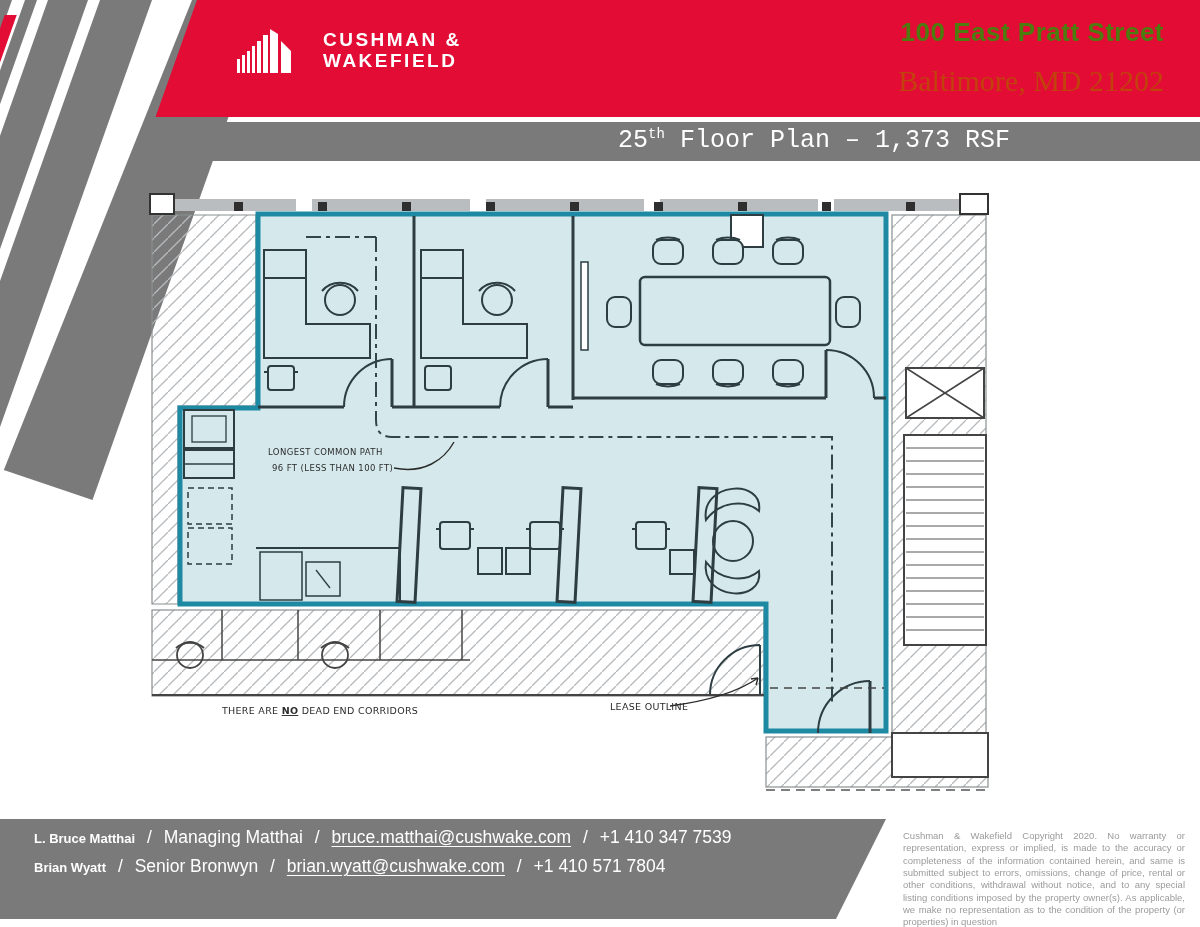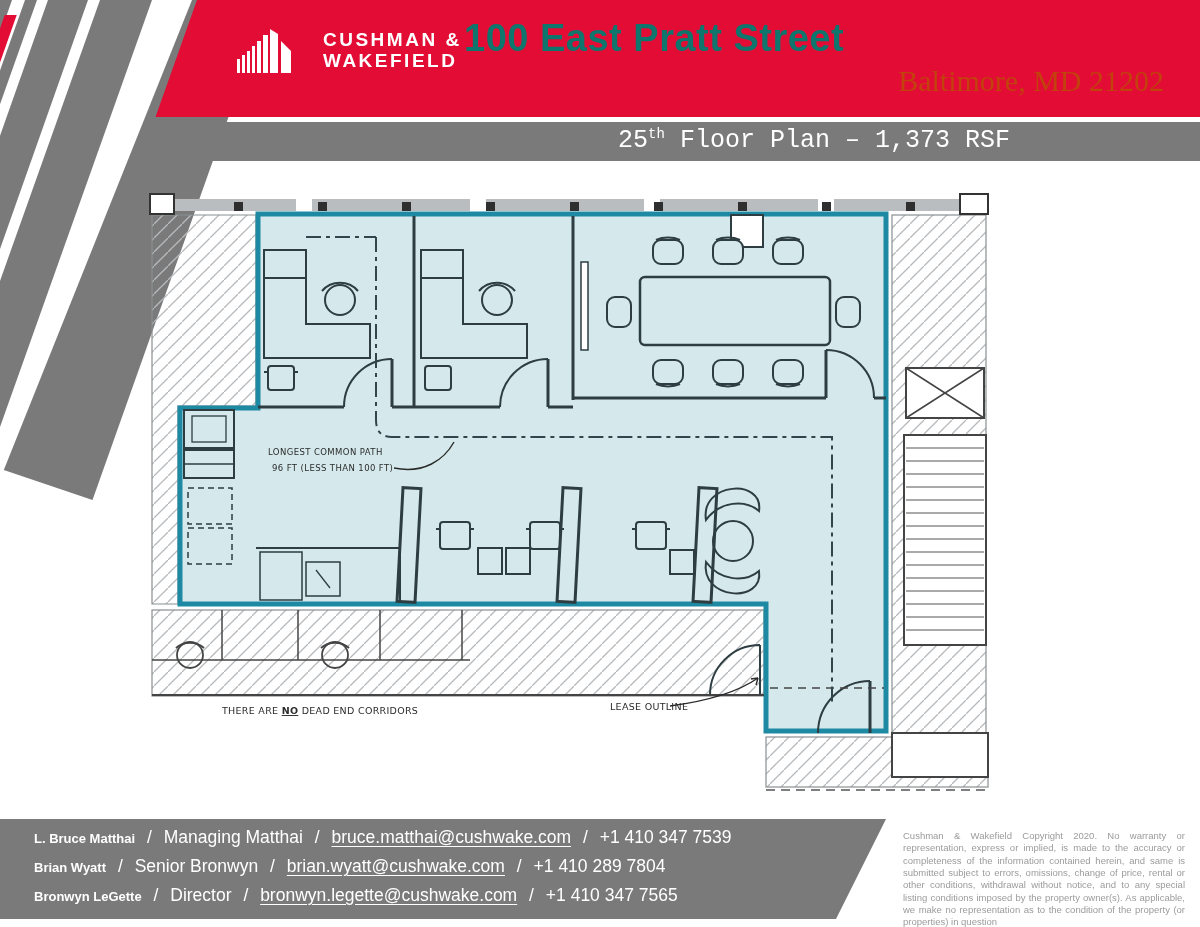--- a/index.html
+++ b/index.html
@@ -3,22 +3,22 @@
 <meta charset="utf-8">
 <style>
   html,body{margin:0;padding:0;background:#e8e8e8;}
   #page{position:relative;width:1200px;height:927px;background:#ffffff;overflow:hidden;
         font-family:"Liberation Sans",sans-serif;}
   svg{display:block;}
   .abs{position:absolute;}
   
   #brand{position:absolute;left:237px;top:25px;display:flex;align-items:center;gap:28px;color:#fff;}
   #brand .nm{font-weight:bold;font-size:19px;letter-spacing:2.5px;line-height:21px;white-space:nowrap;}
-  #title{position:absolute;right:36px;top:17px;width:700px;text-align:left;color:#0f766e;
-         font-weight:bold;font-size:38px;letter-spacing:.5px;}
+  #title{position:absolute;right:36px;top:17px;width:700px;text-align:right;color:#4d7c0f;
+         font-weight:bold;font-size:26px;letter-spacing:.5px;}
   #subtitle{position:absolute;right:36px;top:64px;width:700px;text-align:right;color:#c2410c;
             font-family:"Liberation Serif",serif;font-size:30px;}
   #floorbanner{position:absolute;right:36px;top:126px;width:700px;text-align:center;color:#fff;
                font-family:Liberation Mono, monospace;font-size:25px;}
   #floorbanner sup{font-size:14px;}
   
   .contact{position:absolute;left:34px;color:#fff;font-size:17.5px;white-space:nowrap;}
   .contact .c-name{font-weight:bold;font-size:13px;}
   .contact .c-sep{margin:0 7px;}
   .contact a.c-email{color:#fff;text-decoration:underline;text-underline-offset:3px;cursor:pointer;}
@@ -273,27 +273,18 @@
     <span class="c-sep">/</span>
     <span class="c-phone">+1 410 347 7539</span>
   </div>
   <div class="contact" style="top:856px">
     <span class="c-name">Brian Wyatt</span>
     <span class="c-sep">/</span>
     <span class="c-role">Senior Bronwyn</span>
     <span class="c-sep">/</span>
     <a class="c-email">brian.wyatt@cushwake.com</a>
     <span class="c-sep">/</span>
-    <span class="c-phone">+1 410 289 7804</span>
-  </div>
-  <div class="contact" style="top:885px">
-    <span class="c-name">Bronwyn LeGette</span>
-    <span class="c-sep">/</span>
-    <span class="c-role">Director</span>
-    <span class="c-sep">/</span>
-    <a class="c-email">bronwyn.legette@cushwake.com</a>
-    <span class="c-sep">/</span>
-    <span class="c-phone">+1 410 347 7565</span>
+    <span class="c-phone">+1 410 571 7804</span>
   </div>
 
   <div id="disclaimer">Cushman &amp; Wakefield Copyright 2020.  No warranty or representation, express or implied, is made to the accuracy or completeness of the information contained herein, and same is submitted subject to errors, omissions, change of price, rental or other conditions, withdrawal without notice, and to any special listing conditions imposed by the property owner(s). As applicable, we make no representation as to the condition of the property (or properties) in question</div>
 
 </div>
 
 </body></html>

